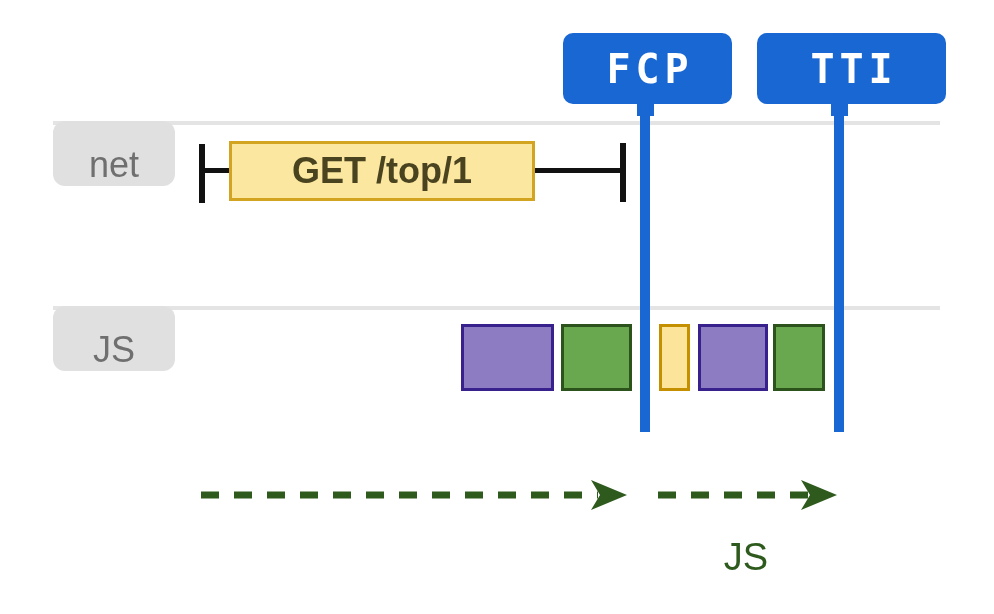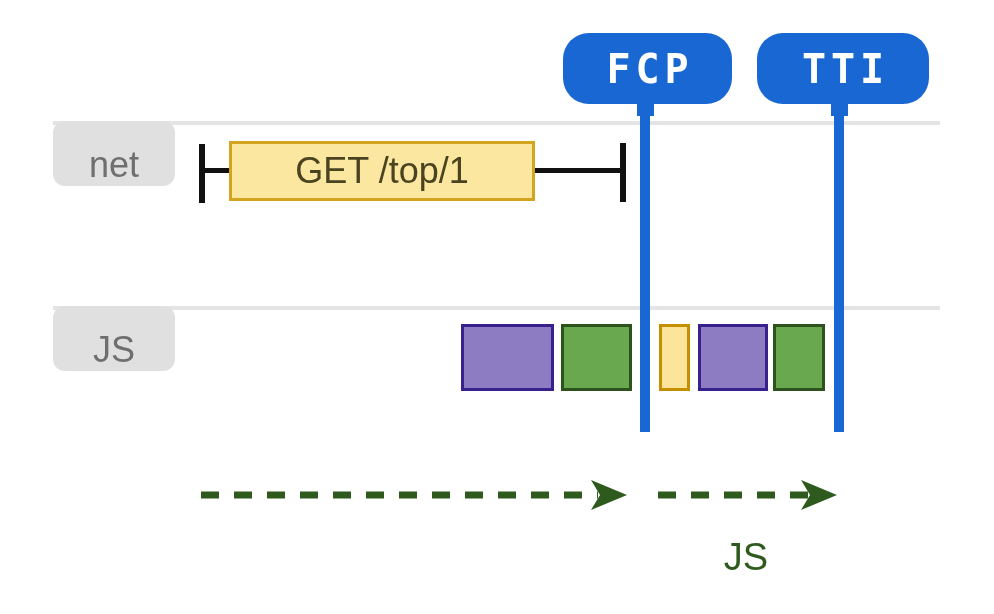--- a/index.html
+++ b/index.html
@@ -11,21 +11,21 @@
     overflow: hidden;
     font-family: "Liberation Sans", sans-serif;
   }
 
   
   .marker-badge {
     position: absolute;
     top: 33px;
     height: 71px;
     background: #1967D2;
-    border-radius: 26px;
+    border-radius: 10px;
     color: #ffffff;
     font-family: "DejaVu Sans Mono", monospace;
     font-weight: bold;
     font-size: 40px;
     letter-spacing: 5px;
     display: flex;
     align-items: center;
     justify-content: center;
     text-indent: 5px; 
   }
@@ -40,21 +40,21 @@
     position: absolute;
     top: 100px;
     width: 10px;
     height: 332px;
     background: #1967D2;
     z-index: 5;
   }
   #fcp-badge { left: 563px; width: 169px; }
   #fcp-stem  { left: 637px; }
   #fcp-line  { left: 640px; }
-  #tti-badge { left: 757px; width: 172px; }
+  #tti-badge { left: 757px; width: 189px; }
   #tti-stem  { left: 831px; }
   #tti-line  { left: 834px; }
 
   
   .lane-line {
     position: absolute;
     left: 53px;
     width: 887px;
     height: 4px;
     background: #E4E4E4;
@@ -103,20 +103,21 @@
     height: 60px;
     background: #FBE7A0;
     border: 3px solid #D2A41F;
     box-sizing: border-box;
     color: #4A431F;
     font-size: 36px;
     display: flex;
     align-items: center;
     justify-content: center;
     z-index: 1;
+    font-weight: bold;
   }
 
   
   .task {
     position: absolute;
     top: 324px;
     height: 67px;
     box-sizing: border-box;
     border: 3px solid;
   }

